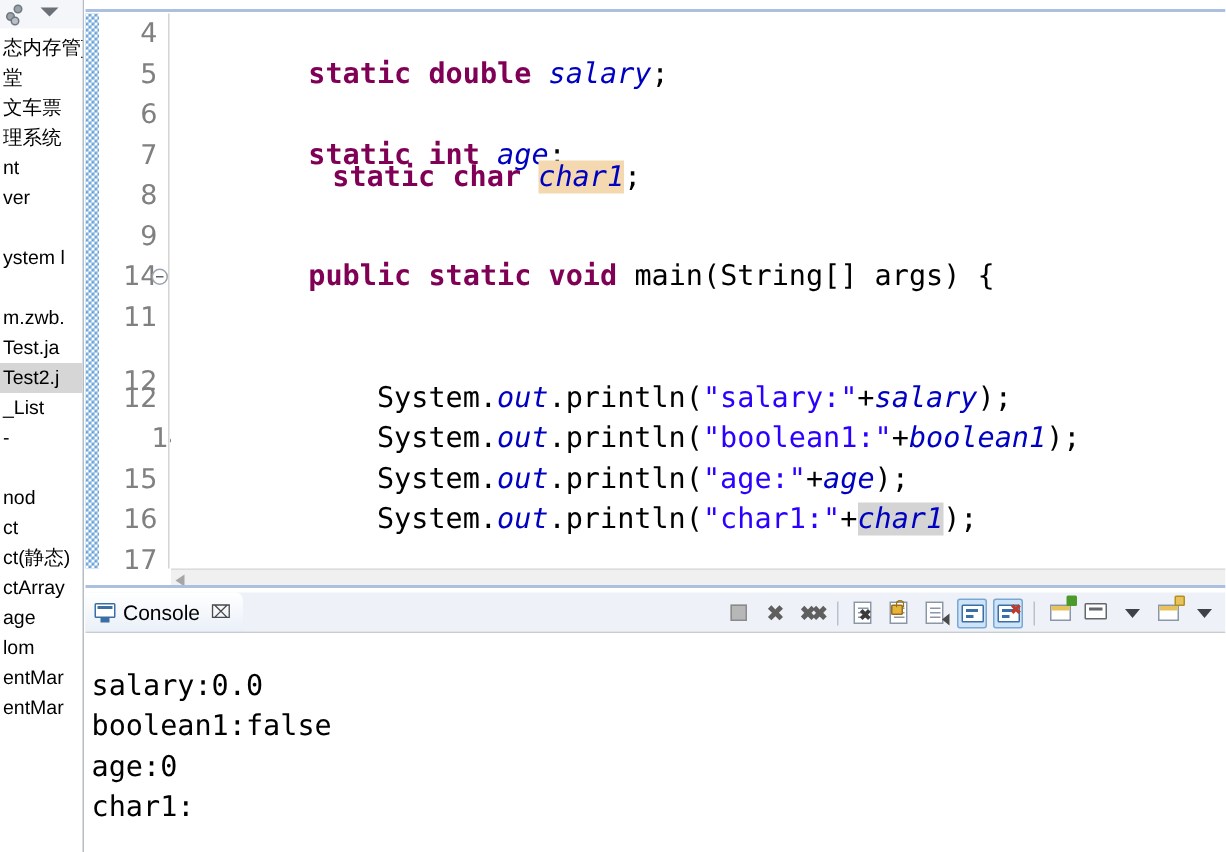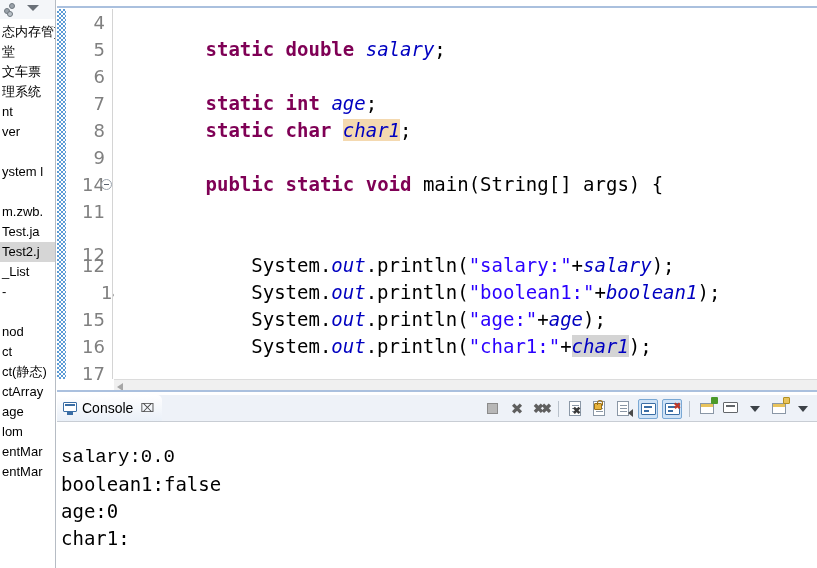--- a/index.html
+++ b/index.html
@@ -284,21 +284,21 @@
         <div class="ln" style="top: 270px; padding-left: 44px;">14</div>
         <div class="ln" style="top: 297px;">15</div>
         <div class="ln" style="top: 324px;">16</div>
         <div class="ln" style="top: 351px;">17</div>
       </div>
 
     <div id="codearea">
         <div class="code-line" style="top: 0px;"></div>
         <div class="code-line" style="top: 27px;"><span class="plain">        </span><span class="kw">static</span><span class="plain"> </span><span class="kw">double</span><span class="plain"> </span><span class="fld">salary</span><span class="plain">;</span></div>
         <div class="code-line" style="top: 81px;"><span class="plain">        </span><span class="kw">static</span><span class="plain"> </span><span class="kw">int</span><span class="plain"> </span><span class="fld">age</span><span class="plain">;</span></div>
-        <div class="code-line" style="top: 108px;"><span class="plain">        </span><span class="kw">static</span><span class="plain"> </span><span class="kw">char</span><span class="plain"> </span><span class="fld occ-write">char1</span><span class="plain">;</span></div>
+        <div class="code-line" style="top: 96px; margin-left: 16px;"><span class="plain">        </span><span class="kw">static</span><span class="plain"> </span><span class="kw">char</span><span class="plain"> </span><span class="fld occ-write">char1</span><span class="plain">;</span></div>
         <div class="code-line" style="top: 135px;"></div>
         <div class="code-line" style="top: 162px;"><span class="plain">        </span><span class="kw">public</span><span class="plain"> </span><span class="kw">static</span><span class="plain"> </span><span class="kw">void</span><span class="plain"> </span><span class="plain">main(String[] args) {</span></div>
         <div class="code-line" style="top: 189px;"></div>
         <div class="code-line" style="top: 216px;"></div>
         <div class="code-line" style="top: 243px;"><span class="plain">            System.</span><span class="fld">out</span><span class="plain">.println(</span><span class="str">"salary:"</span><span class="plain">+</span><span class="fld">salary</span><span class="plain">);</span></div>
         <div class="code-line" style="top: 270px;"><span class="plain">            System.</span><span class="fld">out</span><span class="plain">.println(</span><span class="str">"boolean1:"</span><span class="plain">+</span><span class="fld">boolean1</span><span class="plain">);</span></div>
         <div class="code-line" style="top: 297px;"><span class="plain">            System.</span><span class="fld">out</span><span class="plain">.println(</span><span class="str">"age:"</span><span class="plain">+</span><span class="fld">age</span><span class="plain">);</span></div>
         <div class="code-line" style="top: 324px;"><span class="plain">            System.</span><span class="fld">out</span><span class="plain">.println(</span><span class="str">"char1:"</span><span class="plain">+</span><span class="fld occ-read">char1</span><span class="plain">);</span></div>
         <div class="code-line" style="top: 351px;"></div>
       </div>
@@ -386,21 +386,21 @@
             <span class="ic-win-yellow"></span>
         </span>
         <span class="tb">
           <span class="ic-tri-down"></span>
         </span>
       </div>
     </div>
 
     <div id="console-body">
       <div id="console-out">
-          <div class="out-line" style="top: 22px; font-family: Liberation Mono, monospace;">salary:0.0</div>
+          <div class="out-line" style="top: 22px;">salary:0.0</div>
           <div class="out-line" style="top: 49px;">boolean1:false</div>
           <div class="out-line" style="top: 76px;">age:0</div>
           <div class="out-line" style="top: 103px;">char1:</div>
         </div>
       <div id="console-vscroll"></div>
     </div>
   </div>
 </div>
 
 </body></html>

